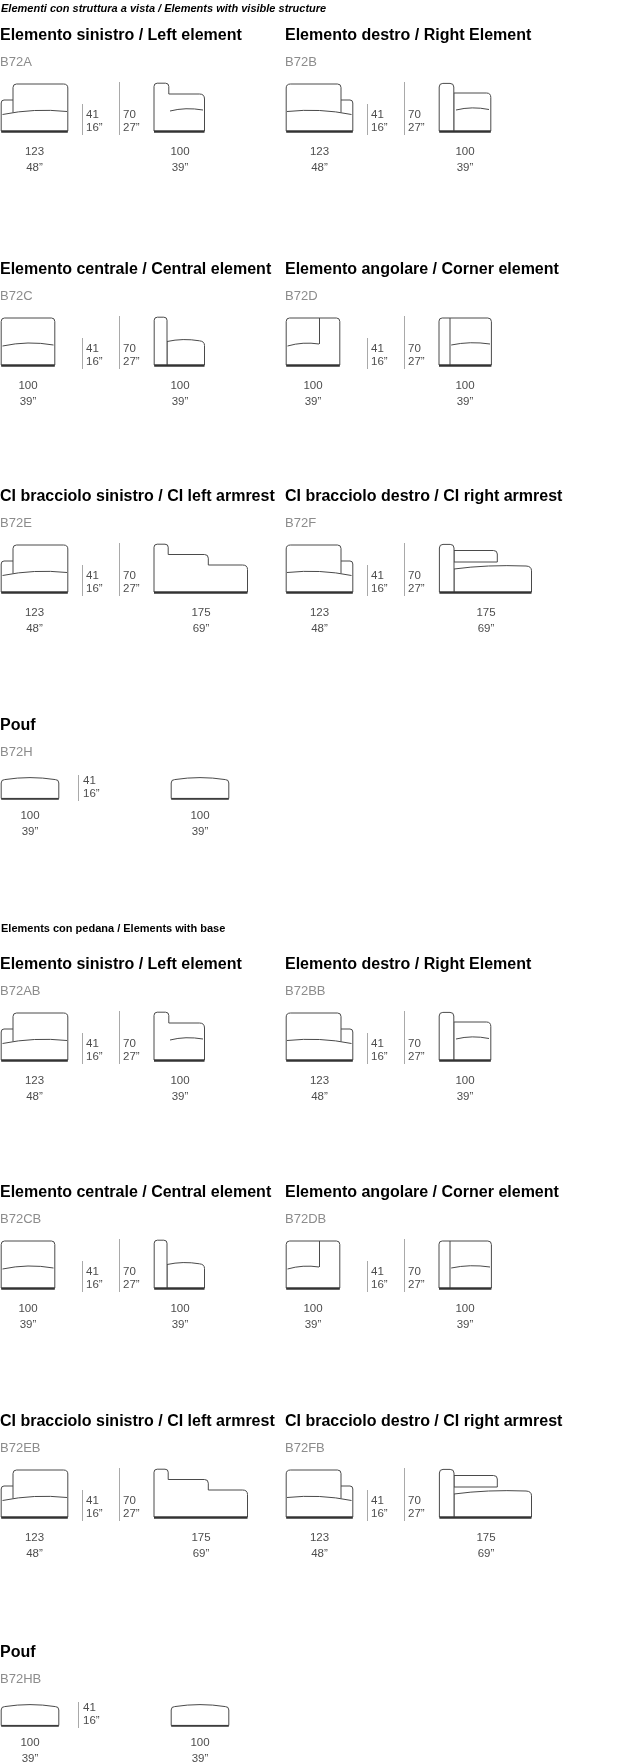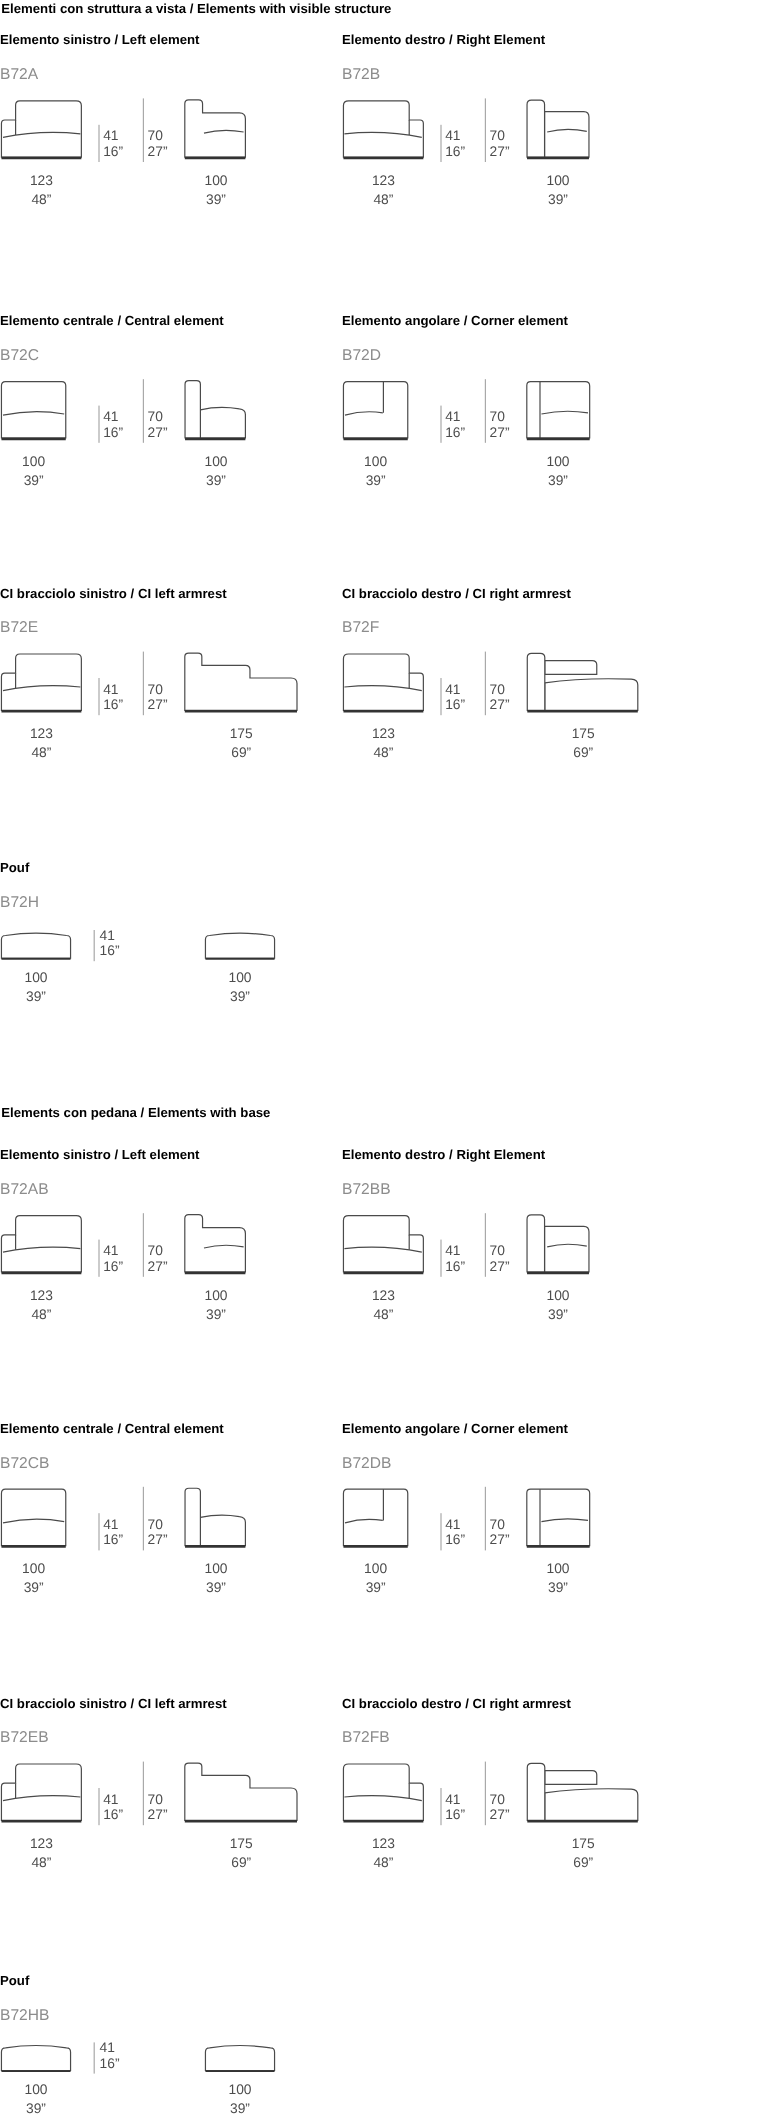--- a/index.html
+++ b/index.html
@@ -1,34 +1,34 @@
 <!DOCTYPE html>
 <html><head>
 <meta charset="utf-8">
 <style>
   html,body{margin:0;padding:0;background:#ffffff;}
   body{width:639px;height:1762px;overflow:hidden;position:relative;
        font-family:"Liberation Sans",sans-serif;-webkit-font-smoothing:antialiased;}
   .sheet{position:absolute;left:0;top:0;width:639px;height:1762px;}
   .sec-title{position:absolute;left:1px;font-weight:bold;font-size:11px;line-height:13px;color:#000;white-space:nowrap;}
   .cell{position:absolute;width:300px;height:160px;}
-  .hdr{position:absolute;left:0;top:0;font-weight:bold;font-size:11px;line-height:13px;color:#000;white-space:nowrap;}
+  .hdr{position:absolute;left:0;top:0;font-weight:bold;font-size:16px;line-height:13px;color:#000;white-space:nowrap;}
   .code{position:absolute;left:0;top:26px;font-size:13px;line-height:15px;color:#8c8c8c;white-space:nowrap;}
   .zone{position:absolute;left:0;width:300px;}
   .view{position:absolute;bottom:0;}
   .dims{position:absolute;top:0;}
   .dimline{position:absolute;width:1px;background:#a9a9a9;}
   .dimlab{position:absolute;font-size:11.5px;line-height:13px;color:#4d4d4d;white-space:nowrap;}
   .wlabel{position:absolute;font-size:11.5px;line-height:15.5px;color:#4d4d4d;text-align:center;}
 </style>
 </head>
 <body>
 
 <div class="sheet">
-    <div class="sec-title" style="top: 2px;">Elementi con struttura a vista / Elements with visible structure</div>
+    <div class="sec-title" style="top: 2px; font-style: italic;">Elementi con struttura a vista / Elements with visible structure</div>
     <div class="cell" style="left: 0px; top: 28px;">
       <div class="hdr">Elemento sinistro / Left element</div>
       <div class="code">B72A</div>
       <div class="zone" style="top: 54px; height: 53px;">
         <svg width="69" height="54" viewBox="0 0 69 54" class="view" style="left: 0px;">
           <path d="M1.2 50 L1.2 22 Q1.2 19 4 19 L13 19 L13 6.5 Q13 3 16.5 3 L63.5 3 Q67.8 3 67.8 7 L67.8 50 Z" fill="#ffffff" stroke="#4a4a4a" stroke-width="1"></path>
           <path d="M13 19 L13 31.5" fill="none" stroke="#4a4a4a" stroke-width="1"></path>
           <path d="M2.5 33.5 Q34 27 67 30.5" fill="none" stroke="#4a4a4a" stroke-width="1"></path>
           <path d="M1.2 50.7 L67.8 50.7" fill="none" stroke="#333333" stroke-width="2.2"></path>
         </svg>

